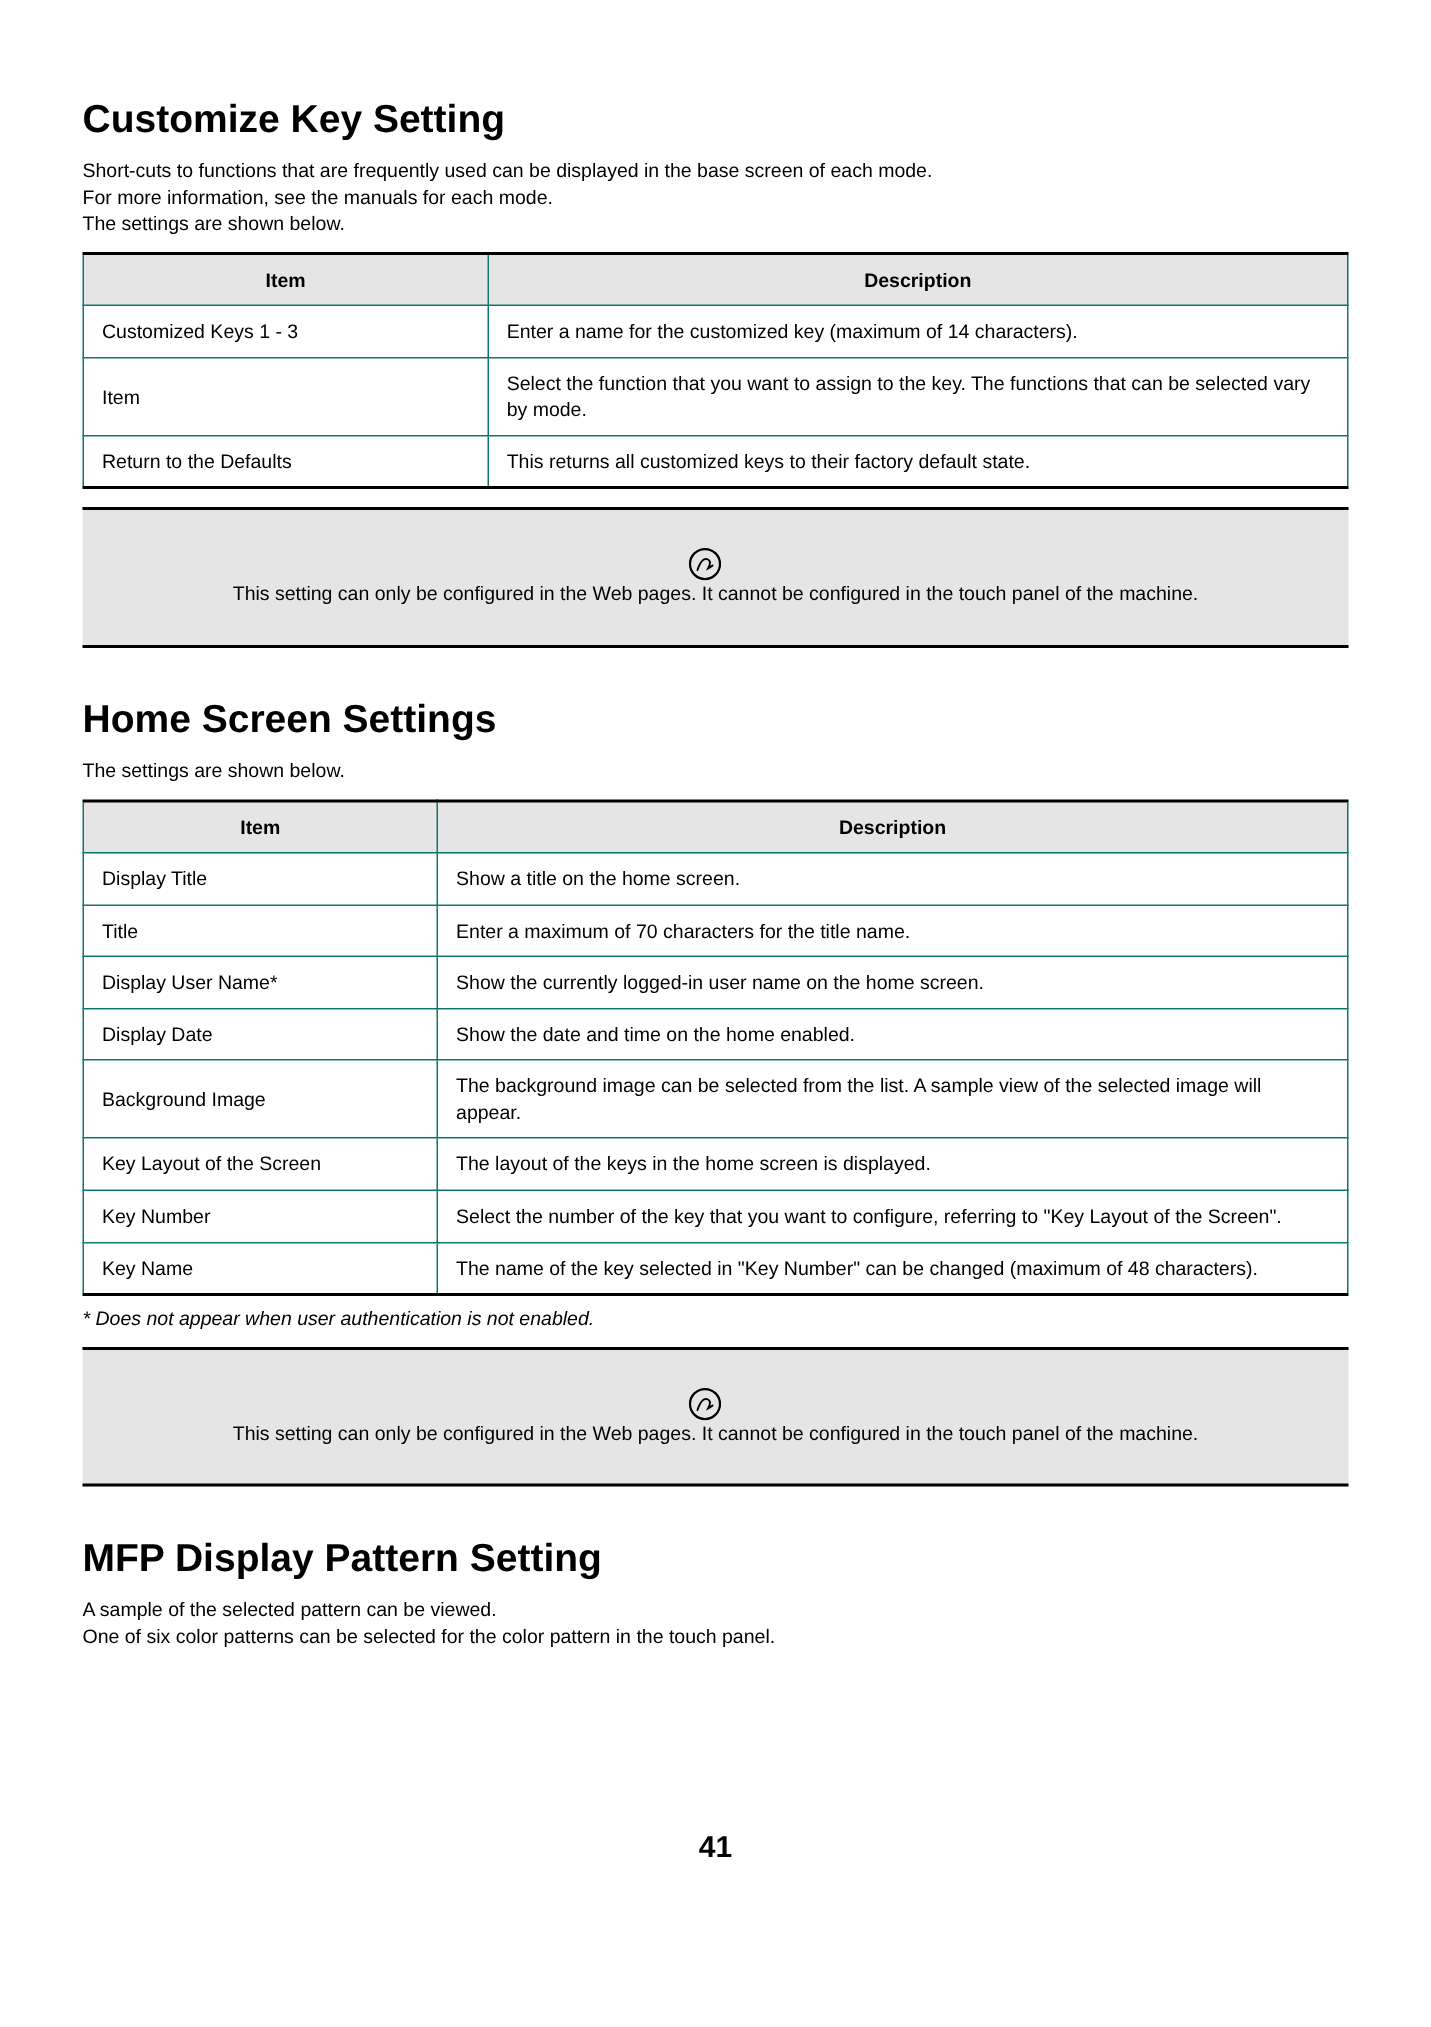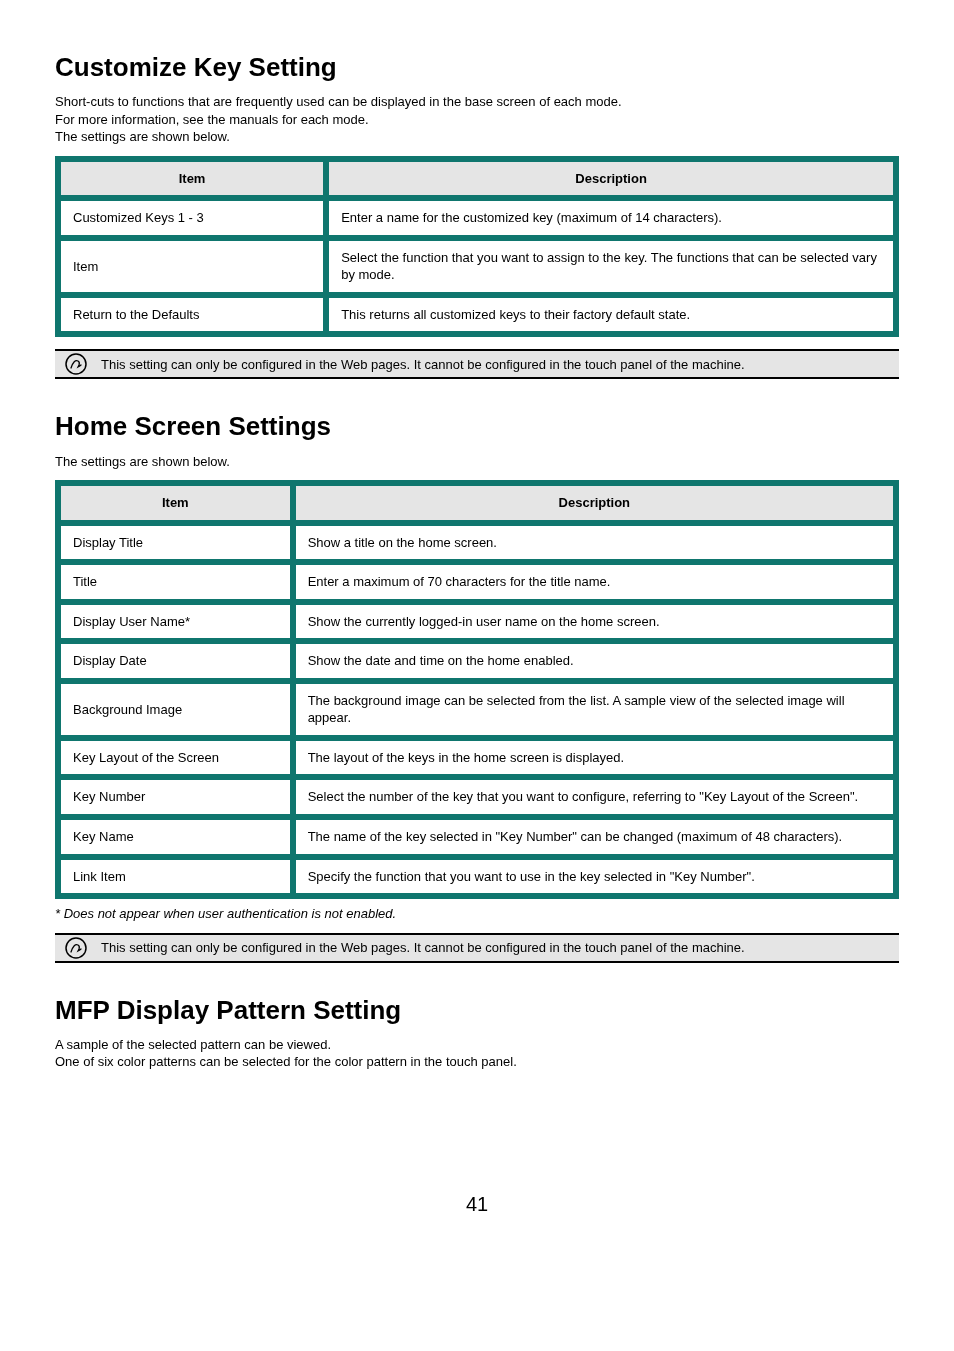--- a/index.html
+++ b/index.html
@@ -8,67 +8,68 @@
     padding: 50px 55px;
     color: #000;
     font-size: 13px;
     width: 954px;
     box-sizing: border-box;
     line-height: 1.35;
   }
   h1 {
     font-size: 26px;
     font-weight: bold;
-    margin: 0 0 8px 0;
+    margin: 12px 0 8px 0;
   }
   .intro {
     margin-bottom: 10px;
   }
   table {
     width: 100%;
     border-collapse: collapse;
     border-top: 2px solid #000;
     border-bottom: 2px solid #000;
     margin-bottom: 12px;
   }
   th, td {
-    border: 6px solid #0f766e;
+    border: 1px solid #0f766e;
     padding: 8px 12px;
     text-align: left;
     vertical-align: middle;
   }
   th {
     background: #e5e5e5;
     font-weight: bold;
     text-align: center;
   }
   .col-item-1 { width: 32%; }
   .col-item-2 { width: 28%; }
   .note-box {
     border-top: 2px solid #000;
     border-bottom: 2px solid #000;
     background: #e5e5e5;
     display: flex;
     align-items: center;
-    padding: 2px 10px;
+    padding: 25px 10px;
     margin: 10px 0 30px 0;
+    flex-direction: column;
   }
   .note-box svg {
     flex-shrink: 0;
     margin-right: 14px;
   }
   .footnote {
     margin-top: -6px;
     margin-bottom: 10px;
     font-style: italic;
   }
   .page-num {
     text-align: center;
     font-size: 20px;
-    font-weight: normal;
+    font-weight: bold;
     margin-top: 120px;
   }
   .section-spacer {
     margin-top: 28px;
   }
 </style>
 </head>
 <body>
 
 <h1>Customize Key Setting</h1>
@@ -143,24 +144,20 @@
         <td>The layout of the keys in the home screen is displayed.</td>
       </tr>
   <tr>
         <td>Key Number</td>
         <td>Select the number of the key that you want to configure, referring to "Key Layout of the Screen".</td>
       </tr>
   <tr>
         <td>Key Name</td>
         <td>The name of the key selected in "Key Number" can be changed (maximum of 48 characters).</td>
       </tr>
-  <tr>
-        <td>Link Item</td>
-        <td>Specify the function that you want to use in the key selected in "Key Number".</td>
-      </tr>
 </tbody>
   </table>
 
 <div class="footnote">*  Does not appear when user authentication is not enabled.</div>
 
 <div class="note-box">
   <svg width="22" height="22" viewBox="0 0 22 22">
     <circle cx="11" cy="11" r="10" fill="none" stroke="#000" stroke-width="1.5"></circle>
     <path d="M 6 15 Q 9 6 13 8 Q 15 9 14 12 L 13 14 Q 15 13 16 12" fill="none" stroke="#000" stroke-width="1.3" stroke-linecap="round"></path>
   </svg>

